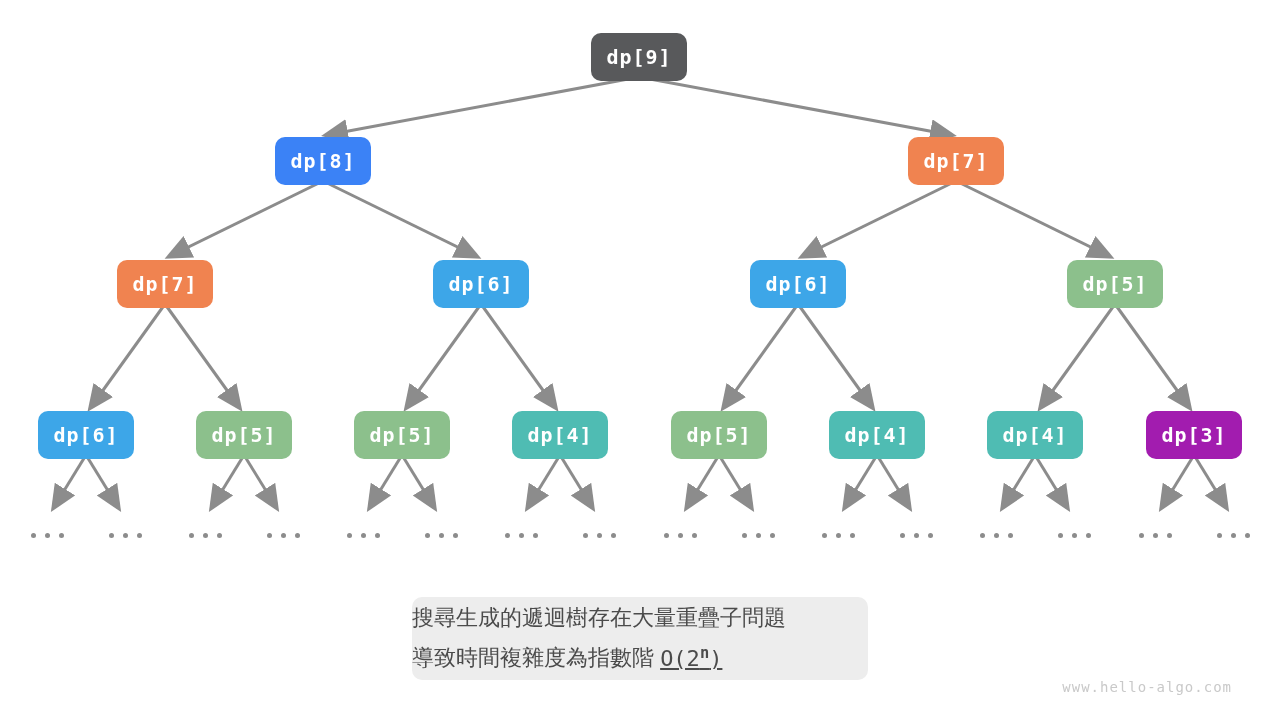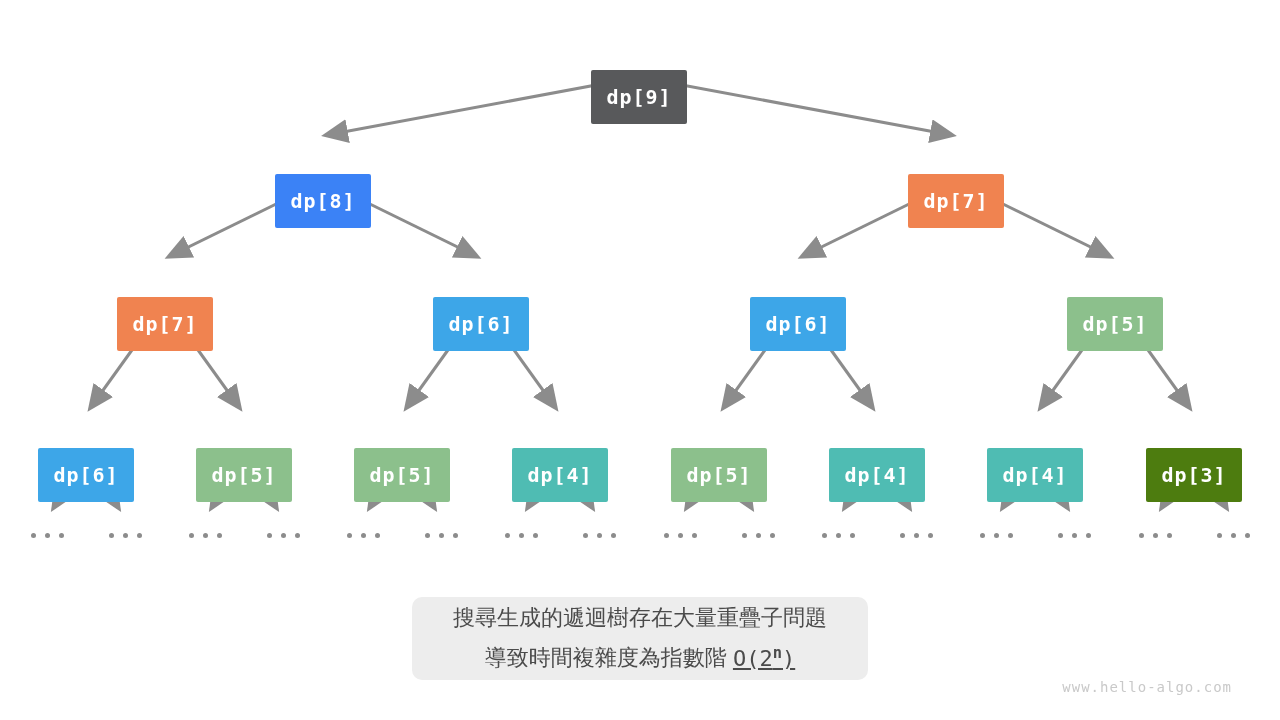--- a/index.html
+++ b/index.html
@@ -9,31 +9,31 @@
   }
   html,body{margin:0;padding:0;background:#ffffff;}
   .canvas{
     position:relative;width:1280px;height:720px;background:#ffffff;overflow:hidden;
     font-family:"Liberation Sans",sans-serif;
   }
   #edges{position:absolute;left:0;top:0;width:1280px;height:720px;}
   #edges line{stroke:var(--arrow);stroke-width:3;}
   #ah path{fill:var(--arrow);}
   .node{
-    position:absolute;width:96px;height:54px;border-radius:2px;
+    position:absolute;width:96px;height:48px;border-radius:10px;
     display:flex;align-items:center;justify-content:center;
     color:#ffffff;font-family:"DejaVu Sans Mono",monospace;
-    font-weight:bold;font-size:20px;letter-spacing:1px;margin-top:37px;
+    font-weight:bold;font-size:20px;letter-spacing:1px;
   }
   .ellipsis{position:absolute;top:533px;display:flex;gap:9px;align-items:center;}
   .ellipsis i{width:5px;height:5px;border-radius:50%;background:var(--arrow);display:block;}
   .caption{
     position:absolute;left:412px;top:597px;width:456px;height:83px;
     background:var(--caption_bg);border-radius:10px;
-    display:flex;flex-direction:column;align-items:center;justify-content:center;
+    display:flex;flex-direction:column;align-items:flex-start;justify-content:center;
     color:var(--caption_text);font-size:22px;line-height:34px;white-space:nowrap;
   }
   .caption .formula{font-family:"DejaVu Sans Mono",monospace;text-decoration:underline;}
   .caption sup{font-family:"DejaVu Sans Mono",monospace;font-weight:bold;font-size:0.7em;}
   .watermark{
     position:absolute;right:48px;top:679px;
     font-family:"DejaVu Sans Mono",monospace;font-size:14px;
     color:var(--watermark);letter-spacing:1px;margin-left:48px;
   }
 </style>
@@ -89,21 +89,21 @@
   <div class="node" style="left: 433px; top: 260px; background: rgb(61, 166, 232);">dp[6]</div>
   <div class="node" style="left: 750px; top: 260px; background: rgb(61, 166, 232);">dp[6]</div>
   <div class="node" style="left: 1067px; top: 260px; background: rgb(140, 192, 140);">dp[5]</div>
   <div class="node" style="left: 38px; top: 411px; background: rgb(61, 166, 232);">dp[6]</div>
   <div class="node" style="left: 196px; top: 411px; background: rgb(140, 192, 140);">dp[5]</div>
   <div class="node" style="left: 354px; top: 411px; background: rgb(140, 192, 140);">dp[5]</div>
   <div class="node" style="left: 512px; top: 411px; background: rgb(79, 188, 179);">dp[4]</div>
   <div class="node" style="left: 671px; top: 411px; background: rgb(140, 192, 140);">dp[5]</div>
   <div class="node" style="left: 829px; top: 411px; background: rgb(79, 188, 179);">dp[4]</div>
   <div class="node" style="left: 987px; top: 411px; background: rgb(79, 188, 179);">dp[4]</div>
-  <div class="node" style="left: 1146px; top: 411px; background: #4d7c0f;">dp[3]</div>
+  <div class="node" style="left: 1146px; top: 411px; background: #a21caf;">dp[3]</div>
 
   <div class="ellipsis" style="left:31px">
       <i></i>
       <i></i>
       <i></i>
     </div>
   <div class="ellipsis" style="left:109px">
       <i></i>
       <i></i>
       <i></i>

